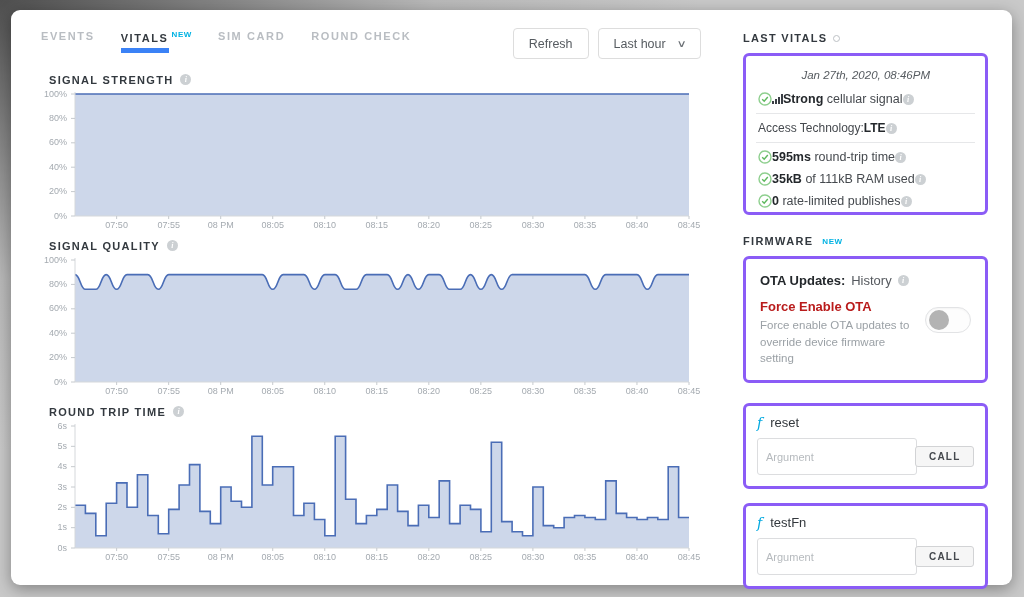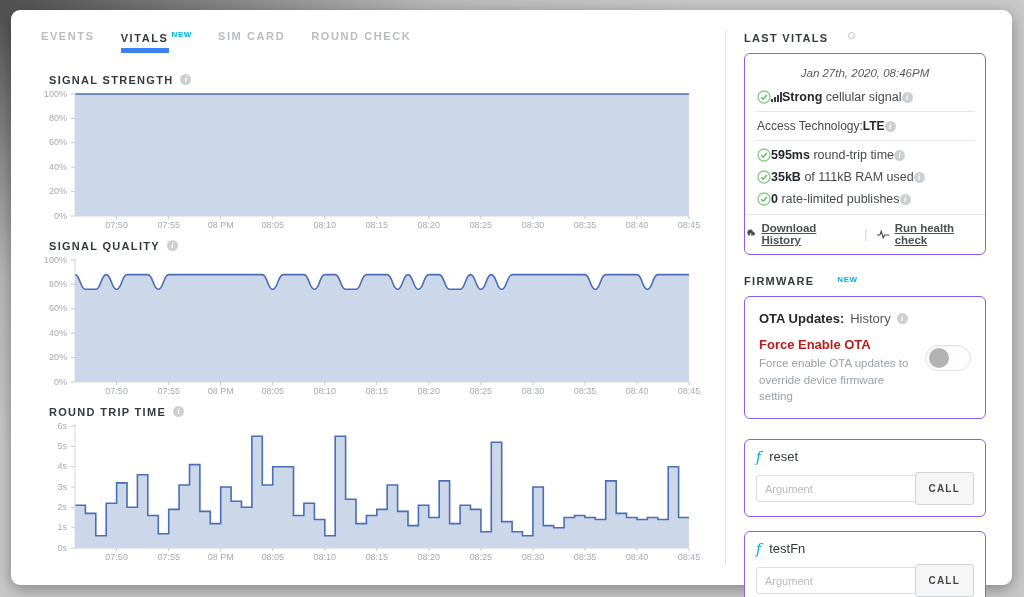--- a/index.html
+++ b/index.html
@@ -43,24 +43,24 @@
   .chart { position:relative; width:100%; height:140px; }
   .tick { position:absolute; font-size:9px; color:#a4aab0; }
   .ylab { text-align:right; }
   .xlab { text-align:center; }
 
   
   .v-divider { width:1px; background:#e3e4e6; margin:20px 0; }
 
   
   .sidebar { flex:1; padding:22px 26px 14px 18px; }
-  .side-header { display:flex; gap:20px; margin-bottom:9px; }
+  .side-header { display:flex; align-items:center; gap:6px; margin-bottom:9px; }
   .side-header .t { font-size:11px; font-weight:bold; letter-spacing:1.3px; color:#33393f; }
   .ring { width:7px; height:7px; border:1px solid #bdc1c5; border-radius:50%; display:inline-block; }
-  .card { background:#fff; border:1px solid #8b5cf6; border-radius:6px; }
+  .card { background:#fff; border:3px solid #8b5cf6; border-radius:6px; }
 
   .vitals-card { padding:9px 12px 0 12px; margin-bottom:20px; }
   .vitals-date { font-style:italic; font-size:11.5px; color:#565b60; text-align:center; padding:4px 0 7px; }
   .vrow { display:flex; align-items:center; gap:0; font-size:12.5px; color:#45494e; padding:4px 0; }
   .vrow b { color:#24282c; }
   .hr { border-top:1px solid #e6e7e9; margin:3px -2px; }
   .bars-icon { display:inline-flex; align-items:flex-end; gap:1px; height:10px; }
   .bars-icon i { width:2px; background:#3a3f45; display:block; }
   .links-row { display:flex; align-items:center; justify-content:center; gap:10px; border-top:1px solid #e6e7e9; margin:4px -12px 0; padding:7px 0 8px; }
   .vlink { display:flex; align-items:center; gap:5px; font-size:11.5px; font-weight:bold; color:#4a4f54; text-decoration:underline; cursor:pointer; }
@@ -73,37 +73,44 @@
   .fw-left { flex:1; }
   .fw-title { font-size:13px; font-weight:bold; color:#b91c1c; margin-bottom:3px; }
   .fw-desc { font-size:11.5px; color:#9ba1a6; line-height:1.45; max-width:160px; }
   .toggle { width:46px; height:26px; border:1px solid #e2e3e5; border-radius:14px; background:#fdfdfd; position:relative; margin-top:8px; cursor:pointer; flex:0 0 auto; box-shadow:inset 0 1px 2px rgba(0,0,0,.04); }
   .toggle .knob { position:absolute; left:3px; top:2px; width:20px; height:20px; border-radius:50%; background:#b3b3b3; }
 
   .fn-card { padding:9px 11px 11px; margin-bottom:14px; }
   .fn-name { display:flex; align-items:center; gap:8px; font-size:13px; color:#33383d; margin-bottom:8px; }
   .fn-icon { color:#00a9e0; font-family:"DejaVu Serif", serif; font-style:italic; font-size:14px; line-height:1; }
   .fn-row { display:flex; align-items:center; }
-  .fn-input { flex:1; height:27px; border:1px solid #dcdddf; border-radius:3px; padding:0 8px; font-family:inherit; font-size:11px; color:#45494e; }
+  .fn-input { flex:1; height:37px; border:1px solid #dcdddf; border-radius:3px; padding:0 8px; font-family:inherit; font-size:11px; color:#45494e; }
   .fn-input::placeholder { color:#b6babe; }
-  .call-btn { height:33px; padding:0 13px; margin-left:-2px; background:#f6f6f6; border:1px solid #d2d3d5; border-radius:3px; font-family:inherit; font-size:10px; font-weight:bold; letter-spacing:1.2px; color:#45494e; cursor:pointer; }
+  .call-btn { height:21px; padding:0 13px; margin-left:-2px; background:#f6f6f6; border:1px solid #d2d3d5; border-radius:3px; font-family:inherit; font-size:10px; font-weight:bold; letter-spacing:1.2px; color:#45494e; cursor:pointer; }
 </style>
 </head>
 <body>
 
 <div class="window">
 
   <div class="main">
     <div class="tabs">
       <div class="tab"><span class="lbl">EVENTS</span></div>
       <div class="tab active"><span class="lbl">VITALS</span><span class="new-badge">NEW</span></div>
       <div class="tab"><span class="lbl">SIM CARD</span></div>
       <div class="tab"><span class="lbl">ROUND CHECK</span></div>
     </div>
 
+    <div class="toolbar">
+      <button class="btn">Refresh</button>
+      <button class="btn">
+        <span>Last hour</span>
+        <span class="chev">∨</span>
+      </button>
+    </div>
 
     <section class="chart-block">
       <div class="chart-title">
         <span class="t">SIGNAL STRENGTH</span>
         <span class="info-dot">i</span>
       </div>
       <div class="chart"><div class="tick ylab" style="left: 0px; width: 26px; top: 119px;">0%</div><div class="tick ylab" style="left: 0px; width: 26px; top: 94.6px;">20%</div><div class="tick ylab" style="left: 0px; width: 26px; top: 70.2px;">40%</div><div class="tick ylab" style="left: 0px; width: 26px; top: 45.8px;">60%</div><div class="tick ylab" style="left: 0px; width: 26px; top: 21.4px;">80%</div><div class="tick ylab" style="left: 0px; width: 26px; top: -3px;">100%</div><div class="tick xlab" style="left: 49.6271px; width: 52px; top: 128px;">07:50</div><div class="tick xlab" style="left: 101.661px; width: 52px; top: 128px;">07:55</div><div class="tick xlab" style="left: 153.695px; width: 52px; top: 128px;">08 PM</div><div class="tick xlab" style="left: 205.729px; width: 52px; top: 128px;">08:05</div><div class="tick xlab" style="left: 257.763px; width: 52px; top: 128px;">08:10</div><div class="tick xlab" style="left: 309.797px; width: 52px; top: 128px;">08:15</div><div class="tick xlab" style="left: 361.831px; width: 52px; top: 128px;">08:20</div><div class="tick xlab" style="left: 413.864px; width: 52px; top: 128px;">08:25</div><div class="tick xlab" style="left: 465.898px; width: 52px; top: 128px;">08:30</div><div class="tick xlab" style="left: 517.932px; width: 52px; top: 128px;">08:35</div><div class="tick xlab" style="left: 569.966px; width: 52px; top: 128px;">08:40</div><div class="tick xlab" style="left: 622px; width: 52px; top: 128px;">08:45</div><svg width="650" height="140" style="overflow: visible;">
             <path d="M 34 2.0 L 44.4 2.0 L 54.8 2.0 L 65.2 2.0 L 75.6 2.0 L 86.0 2.0 L 96.4 2.0 L 106.8 2.0 L 117.3 2.0 L 127.7 2.0 L 138.1 2.0 L 148.5 2.0 L 158.9 2.0 L 169.3 2.0 L 179.7 2.0 L 190.1 2.0 L 200.5 2.0 L 210.9 2.0 L 221.3 2.0 L 231.7 2.0 L 242.1 2.0 L 252.5 2.0 L 262.9 2.0 L 273.4 2.0 L 283.8 2.0 L 294.2 2.0 L 304.6 2.0 L 315.0 2.0 L 325.4 2.0 L 335.8 2.0 L 346.2 2.0 L 356.6 2.0 L 367.0 2.0 L 377.4 2.0 L 387.8 2.0 L 398.2 2.0 L 408.6 2.0 L 419.1 2.0 L 429.5 2.0 L 439.9 2.0 L 450.3 2.0 L 460.7 2.0 L 471.1 2.0 L 481.5 2.0 L 491.9 2.0 L 502.3 2.0 L 512.7 2.0 L 523.1 2.0 L 533.5 2.0 L 543.9 2.0 L 554.3 2.0 L 564.7 2.0 L 575.2 2.0 L 585.6 2.0 L 596.0 2.0 L 606.4 2.0 L 616.8 2.0 L 627.2 2.0 L 637.6 2.0 L 648.0 2.0 L 648 124 L 34 124 Z" fill="#cdd7ea" stroke="none"></path>
             <path d="M 34 2.0 L 44.4 2.0 L 54.8 2.0 L 65.2 2.0 L 75.6 2.0 L 86.0 2.0 L 96.4 2.0 L 106.8 2.0 L 117.3 2.0 L 127.7 2.0 L 138.1 2.0 L 148.5 2.0 L 158.9 2.0 L 169.3 2.0 L 179.7 2.0 L 190.1 2.0 L 200.5 2.0 L 210.9 2.0 L 221.3 2.0 L 231.7 2.0 L 242.1 2.0 L 252.5 2.0 L 262.9 2.0 L 273.4 2.0 L 283.8 2.0 L 294.2 2.0 L 304.6 2.0 L 315.0 2.0 L 325.4 2.0 L 335.8 2.0 L 346.2 2.0 L 356.6 2.0 L 367.0 2.0 L 377.4 2.0 L 387.8 2.0 L 398.2 2.0 L 408.6 2.0 L 419.1 2.0 L 429.5 2.0 L 439.9 2.0 L 450.3 2.0 L 460.7 2.0 L 471.1 2.0 L 481.5 2.0 L 491.9 2.0 L 502.3 2.0 L 512.7 2.0 L 523.1 2.0 L 533.5 2.0 L 543.9 2.0 L 554.3 2.0 L 564.7 2.0 L 575.2 2.0 L 585.6 2.0 L 596.0 2.0 L 606.4 2.0 L 616.8 2.0 L 627.2 2.0 L 637.6 2.0 L 648.0 2.0" fill="none" stroke="#4a6db6" stroke-width="1.6"></path>
             <line x1="34" y1="0" x2="34" y2="124" stroke="#d5d8db"></line>
@@ -248,36 +255,20 @@
 
       <div class="vrow">
         <svg width="14" height="14" viewBox="0 0 14 14">
             <circle cx="7" cy="7" r="6" fill="none" stroke="#8ecf8e" stroke-width="1.4"></circle>
             <path d="M4.2 7.2 L6.2 9.2 L9.8 5" fill="none" stroke="#5cb85c" stroke-width="1.4"></path>
           </svg>
         <span><b>0</b> <span>rate-limited publishes</span></span>
         <span class="info-dot">i</span>
       </div>
 
-      <div class="links-row">
-        <span class="vlink">
-          <svg width="12" height="10" viewBox="0 0 12 10">
-              <path d="M3 5 a2.6 2.6 0 0 1 .3-3.6 a3 3 0 0 1 5.2 1.1 a2.2 2.2 0 0 1 .6 4.2 h-6 a2.2 2.2 0 0 1-.1-1.7z" fill="#4a4f54"></path>
-              <path d="M6 4 v4 M4.4 6.6 L6 8.4 L7.6 6.6" stroke="#fff" stroke-width="1" fill="none"></path>
-            </svg>
-          <span>Download History</span>
-        </span>
-        <span class="vsep">|</span>
-        <span class="vlink">
-          <svg width="13" height="9" viewBox="0 0 13 9">
-              <path d="M0 5 h3 l1.5-4 l2 7 l1.5-3 h5" fill="none" stroke="#4a4f54" stroke-width="1.2"></path>
-            </svg>
-          <span>Run health check</span>
-        </span>
-      </div>
     </div>
 
     <div class="side-header">
       <span class="t">FIRMWARE</span>
       <span class="new-badge">NEW</span>
     </div>
 
     <div class="card fw-card">
       <div class="fw-row1">
         <b>OTA Updates:</b>

